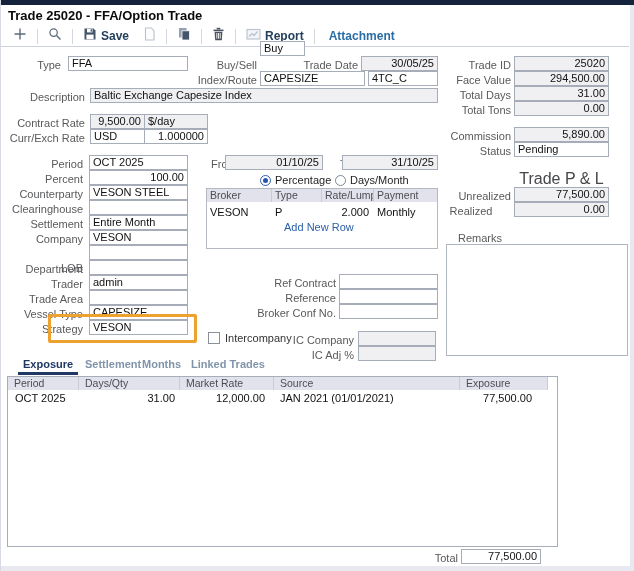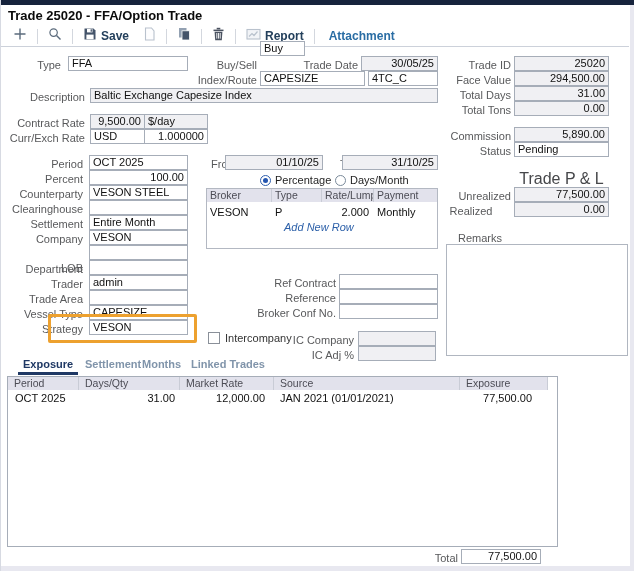--- a/index.html
+++ b/index.html
@@ -26,21 +26,21 @@
   .rt{text-align:right;}
   .hl{position:absolute;left:47px;top:314px;width:143px;height:23px;border:3px solid #eda12f;border-radius:2px;z-index:6;}
   .radio{position:absolute;width:11px;height:11px;border:1px solid #7a8a9a;border-radius:50%;background:#fff;box-sizing:border-box;}
   .radio.sel{border:1px solid #2f5fae;}
   .radio.sel::after{content:"";position:absolute;left:2px;top:2px;width:5px;height:5px;border-radius:50%;background:#2456b0;}
   .rlabel{position:absolute;font-size:11px;color:#1f1f1f;height:13px;line-height:13px;white-space:nowrap;}
   .mini-table{position:absolute;left:205px;top:188px;width:232px;height:61px;border:1px solid #b3b8c2;box-sizing:border-box;background:#fff;}
   .mini-head{position:absolute;top:0;height:13px;background:#e2e2ec;font-size:10.5px;color:#4c4c55;
              line-height:13px;padding-left:3px;box-sizing:border-box;border-right:1px solid #c9ccd6;overflow:hidden;}
   .mini-cell{position:absolute;font-size:11px;color:#111;height:13px;line-height:13px;white-space:nowrap;}
-  .link{color:#2b5fa8;font-style:italic;}
+  .link{color:#2b5fa8;}
   .checkbox{position:absolute;width:12px;height:12px;border:1px solid #8a9099;background:#fff;box-sizing:border-box;}
   .tab{position:absolute;top:358px;font-size:11px;font-weight:bold;color:#8094aa;white-space:nowrap;cursor:default;}
   .tab.active{color:#1f3864;}
   .tab-underline{position:absolute;left:17px;top:372px;width:60px;height:3px;background:#1f3864;}
   .big-table{position:absolute;left:6px;top:376px;width:551px;height:171px;border:1px solid #a6adb8;box-sizing:border-box;background:#fff;}
   .bt-head{position:absolute;top:0;height:13px;background:#e2e2ec;font-size:10.5px;color:#4c4c55;
            line-height:13px;padding-left:6px;box-sizing:border-box;border-right:1px solid #c9ccd6;overflow:hidden;}
   .bt-cell{position:absolute;top:15px;height:13px;font-size:11px;line-height:13px;color:#111;white-space:nowrap;}
   .pnl-title{position:absolute;left:513px;top:172px;width:95px;font-size:16px;color:#46474a;text-align:center;height:13px;line-height:13px;}
   .remarks-box{position:absolute;left:445px;top:244px;width:182px;height:112px;border:1px solid #b0b6c0;background:#fff;box-sizing:border-box;}

